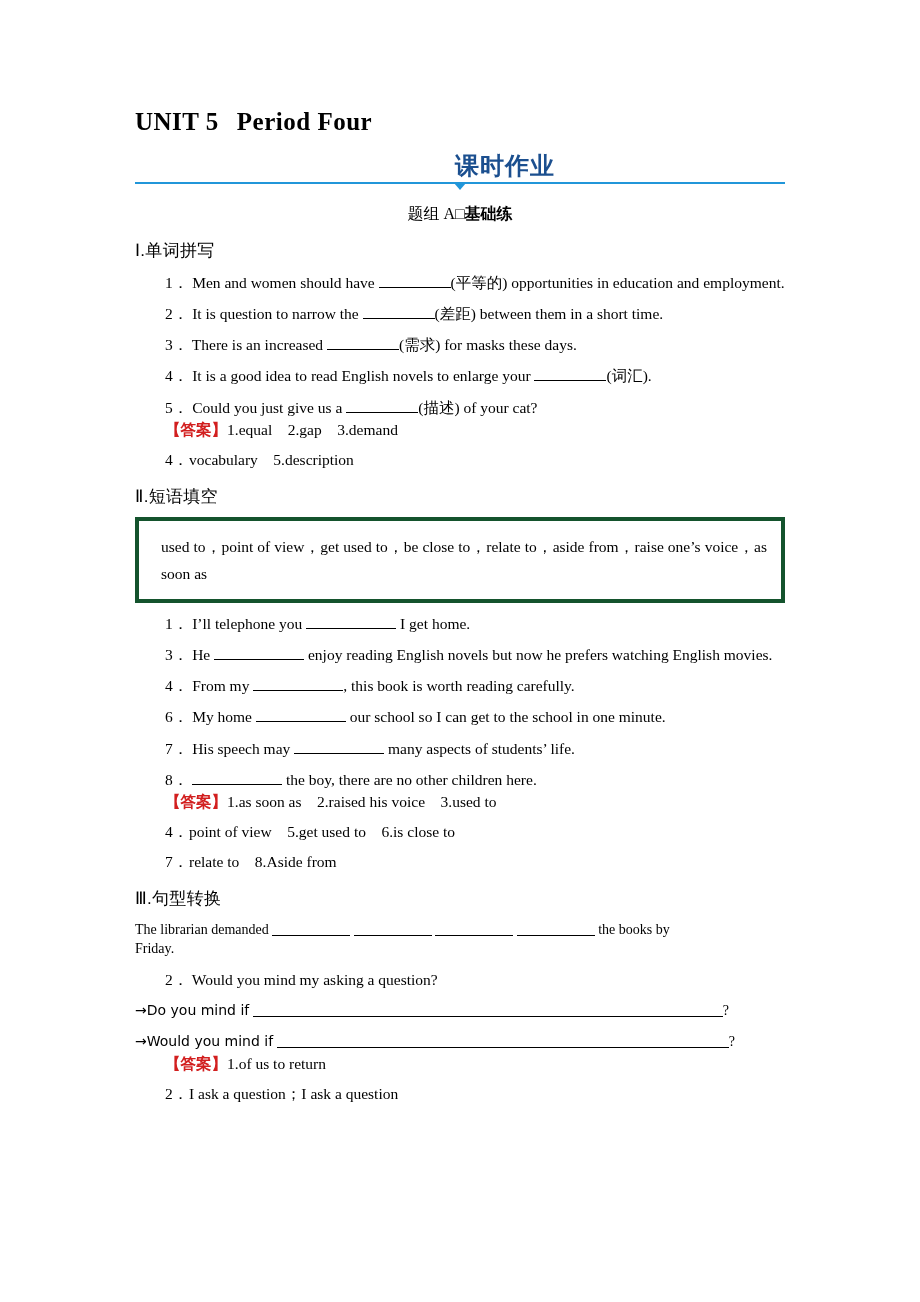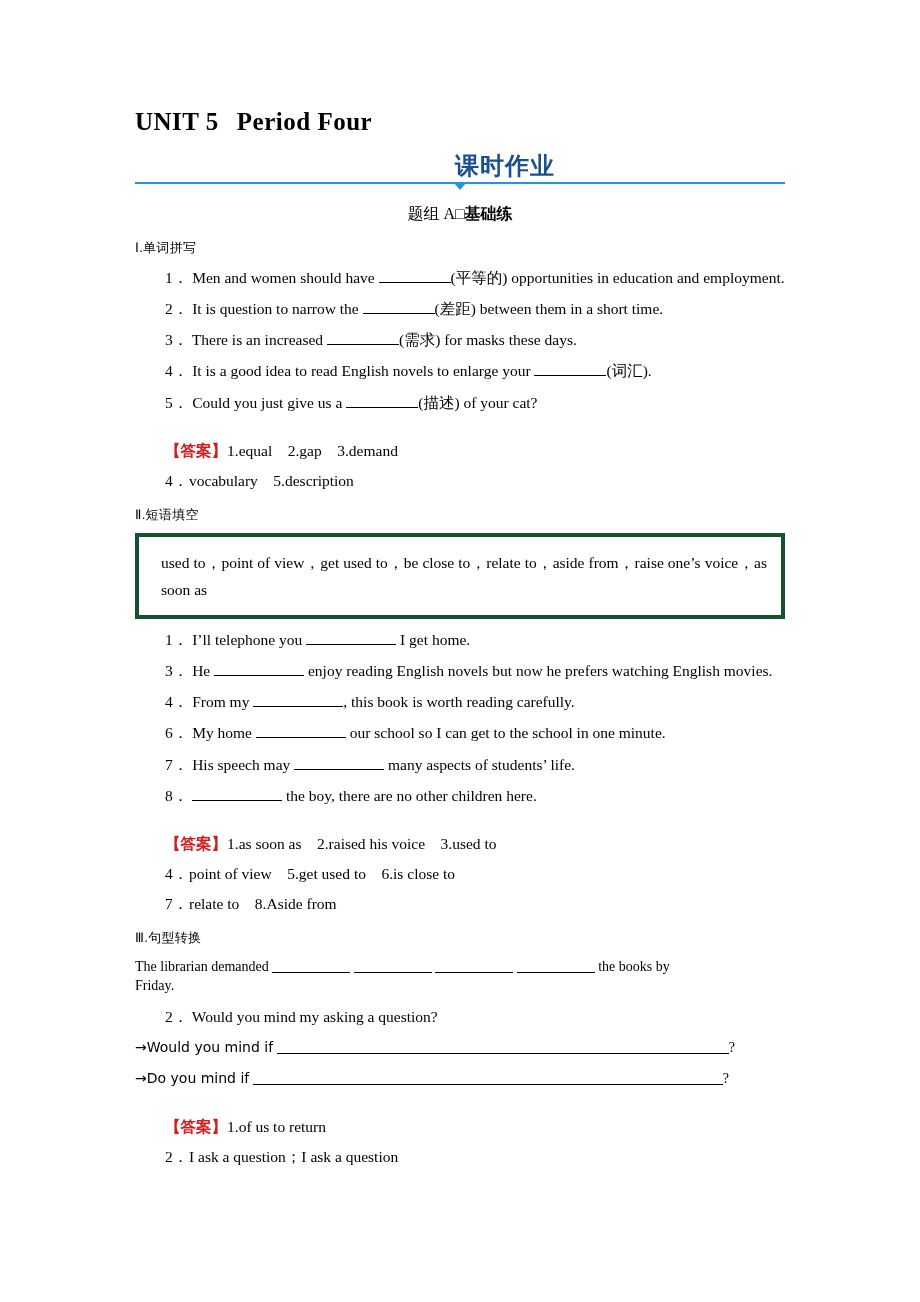--- a/index.html
+++ b/index.html
@@ -73,21 +73,21 @@
     margin-top: 14px;
   }
   .suggest {
     text-align: center;
     font-size: 15px;
     margin-top: 10px;
     font-family: "Liberation Serif", serif;
   }
 
   .sec-head {
-    font-size: 13px;
+    font-size: 17px;
     margin-top: 14px;
     font-family: "Liberation Sans", sans-serif;
     letter-spacing: 0.3px;
   }
 
   .q {
     font-size: 15.5px;
     margin-top: 11px;
     line-height: 1.3;
     text-indent: 0;
@@ -98,21 +98,21 @@
   .blank {
     display: inline-block;
     border-bottom: 1px solid #000;
     vertical-align: baseline;
   }
   .bl-md { width: 72px; }
   .bl-lg { width: 90px; }
 
   .answer {
     font-size: 15.5px;
-    margin-top: 28px;
+    margin-top: 2px;
     padding-left: 30px;
   }
   .answer .tag {
     color: #d21f1f;
     font-weight: bold;
     font-family: "Liberation Sans", sans-serif;
   }
   .answer-cont {
     font-size: 15.5px;
     margin-top: 9px;
@@ -244,29 +244,29 @@
     <span>the  books  by</span><br>
     <span>Friday.</span>
   </div>
 
   <div class="q">
     <span>2．</span>
     <span>Would you mind my asking a question?</span>
   </div>
 
   <div class="rewrite-line">
+    <span class="arrow">→Do you mind if</span>
+    <span class="long-rule" style="width:470px"></span><span>?</span>
+  </div>
+
+  <div class="rewrite-line">
     <span class="arrow">→Would you mind if</span>
     <span class="long-rule" style="width:452px"></span><span>?</span>
   </div>
 
-  <div class="rewrite-line">
-    <span class="arrow">→Do you mind if</span>
-    <span class="long-rule" style="width:470px"></span><span>?</span>
-  </div>
-
   <div class="answer">
     <span class="tag">【答案】</span><span>1.of us to return</span>
   </div>
   <div class="answer-cont">
     <span class="n">2．</span><span>I ask a question；I ask a question</span>
   </div>
 
 </div>
 
 </body></html>

